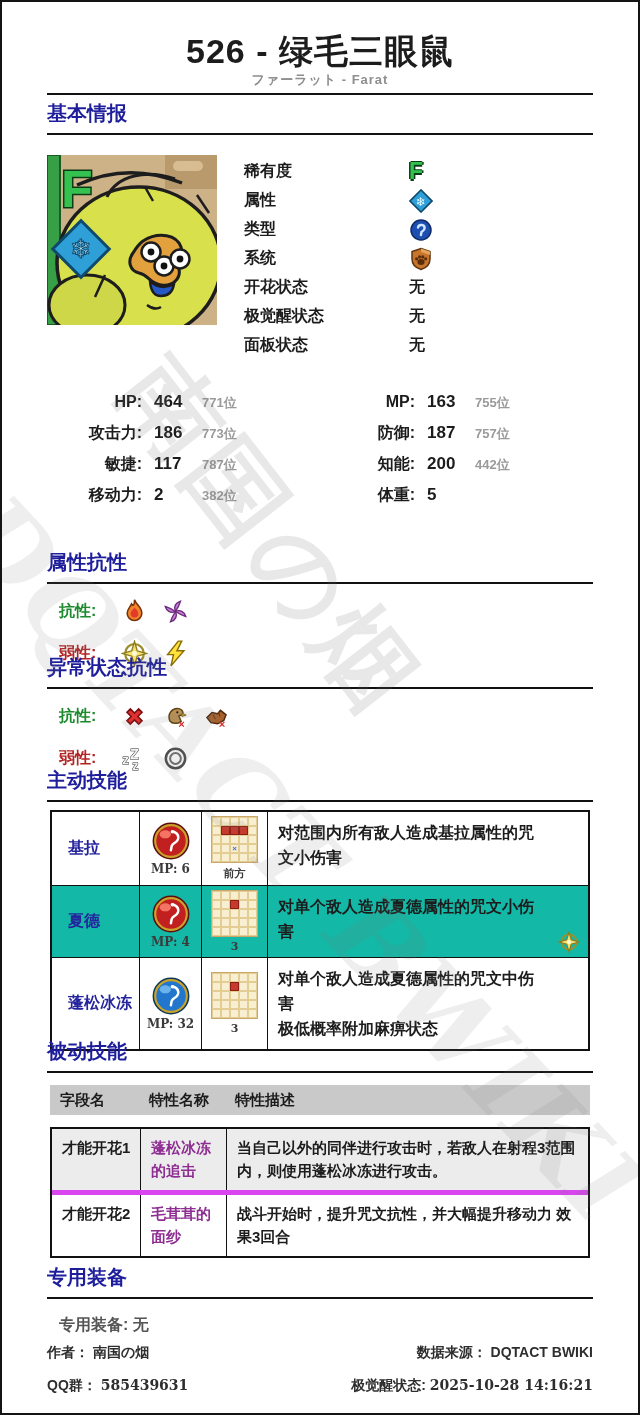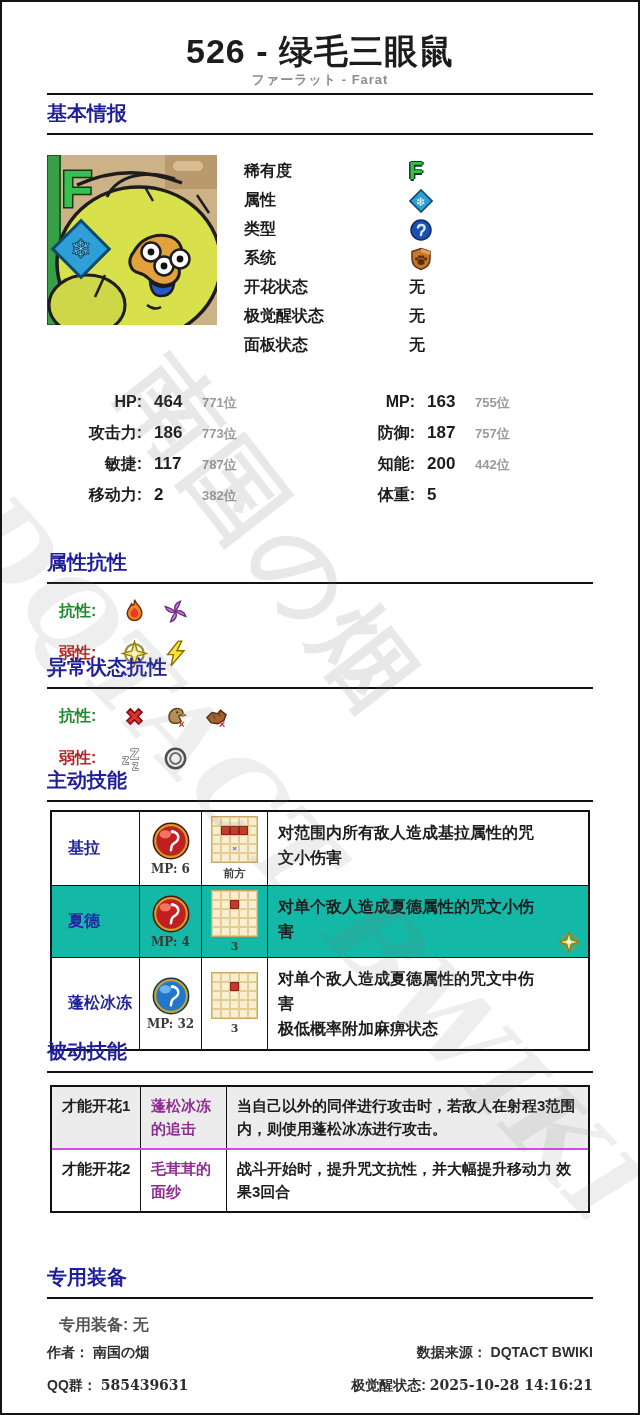--- a/index.html
+++ b/index.html
@@ -73,21 +73,21 @@
            white-space:pre-line;text-align:left;}
   .elem{position:absolute;right:8px;bottom:4px;}
   .elem-ice{font-size:21px;color:#2ab5ec;line-height:1;
             text-shadow:-1px 0 #06465f,1px 0 #06465f,0 -1px #06465f,0 1px #06465f;}
   .elem svg{width:22px;height:22px;display:block;}
   
   .pass-header{margin:12px 0 0 3px;width:540px;box-sizing:border-box;background:#c9c9c9;
                display:grid;grid-template-columns:89px 86px 1fr;height:30px;align-items:center;}
   .pass-header div{padding-left:10px;font-size:15px;font-weight:800;}
   .pass-table{margin:12px 0 0 3px;width:540px;border:2px solid #111;box-sizing:border-box;}
-  .pass-row{display:grid;grid-template-columns:89px 86px 1fr;border-bottom:2px solid #d946ef;}
+  .pass-row{display:grid;grid-template-columns:89px 86px 1fr;border-bottom:5px solid #d946ef;}
   .pass-row:last-child{border-bottom:none;}
   .pass-row:first-child{background:#ececec;}
   .ps-cell{border-right:1px solid #111;padding:8px 8px 8px 10px;font-size:15px;
            font-weight:700;line-height:1.5;}
   .ps-cell:last-child{border-right:none;}
   .ps-name{color:#8e2d92;font-weight:800;}
   
   .equip-text{margin:16px 0 0 12px;font-size:16px;font-weight:700;color:#555;}
   
   .footer{position:absolute;top:1342px;left:45px;right:45px;display:flex;
@@ -461,20 +461,25 @@
 极低概率附加麻痹状态</span>
           <span class="elem elem-ice"></span>
         </div>
       </div>
 
     </div>
   </div>
 
   <div class="sec" style="top:1036px">
     <div class="h2">被动技能</div>
+    <div class="pass-header">
+      <div>字段名</div>
+      <div>特性名称</div>
+      <div>特性描述</div>
+    </div>
     <div class="pass-table">
       <div class="pass-row">
         <div class="ps-cell">才能开花1</div>
         <div class="ps-cell ps-name">蓬松冰冻的追击</div>
         <div class="ps-cell">当自己以外的同伴进行攻击时，若敌人在射程3范围内，则使用蓬松冰冻进行攻击。</div>
       </div>
       <div class="pass-row">
         <div class="ps-cell">才能开花2</div>
         <div class="ps-cell ps-name">毛茸茸的面纱</div>
         <div class="ps-cell">战斗开始时，提升咒文抗性，并大幅提升移动力 效果3回合</div>

